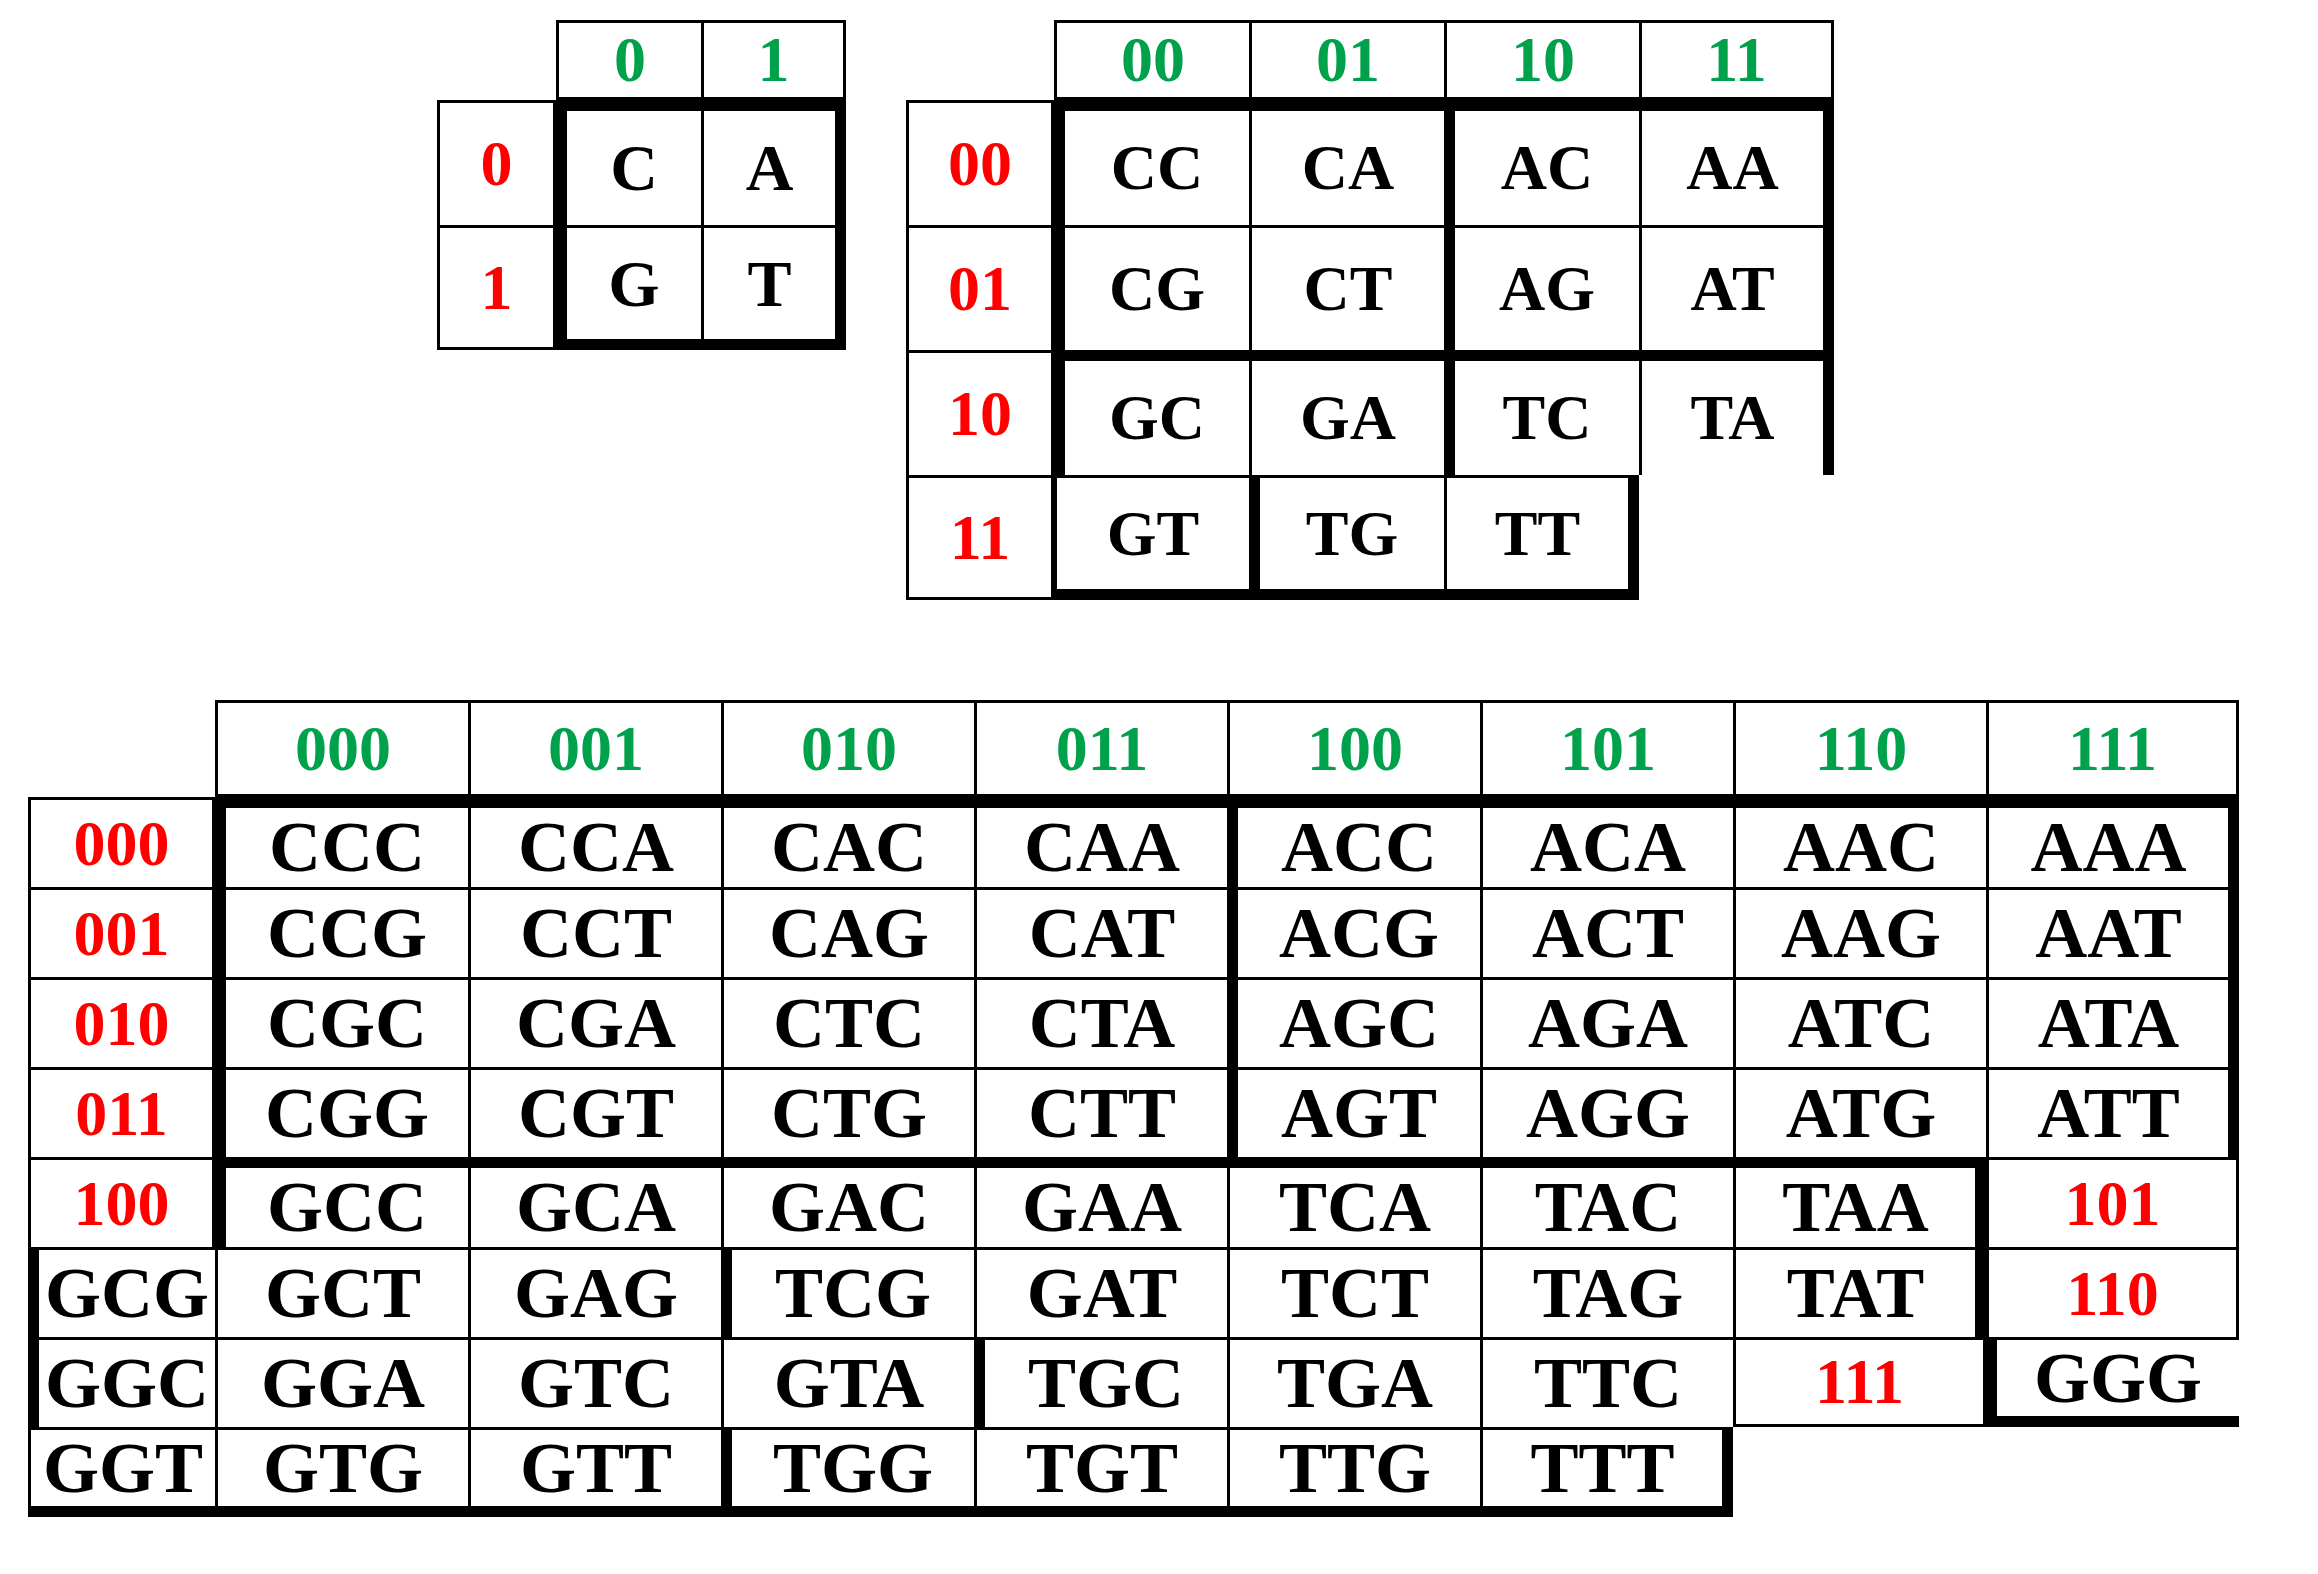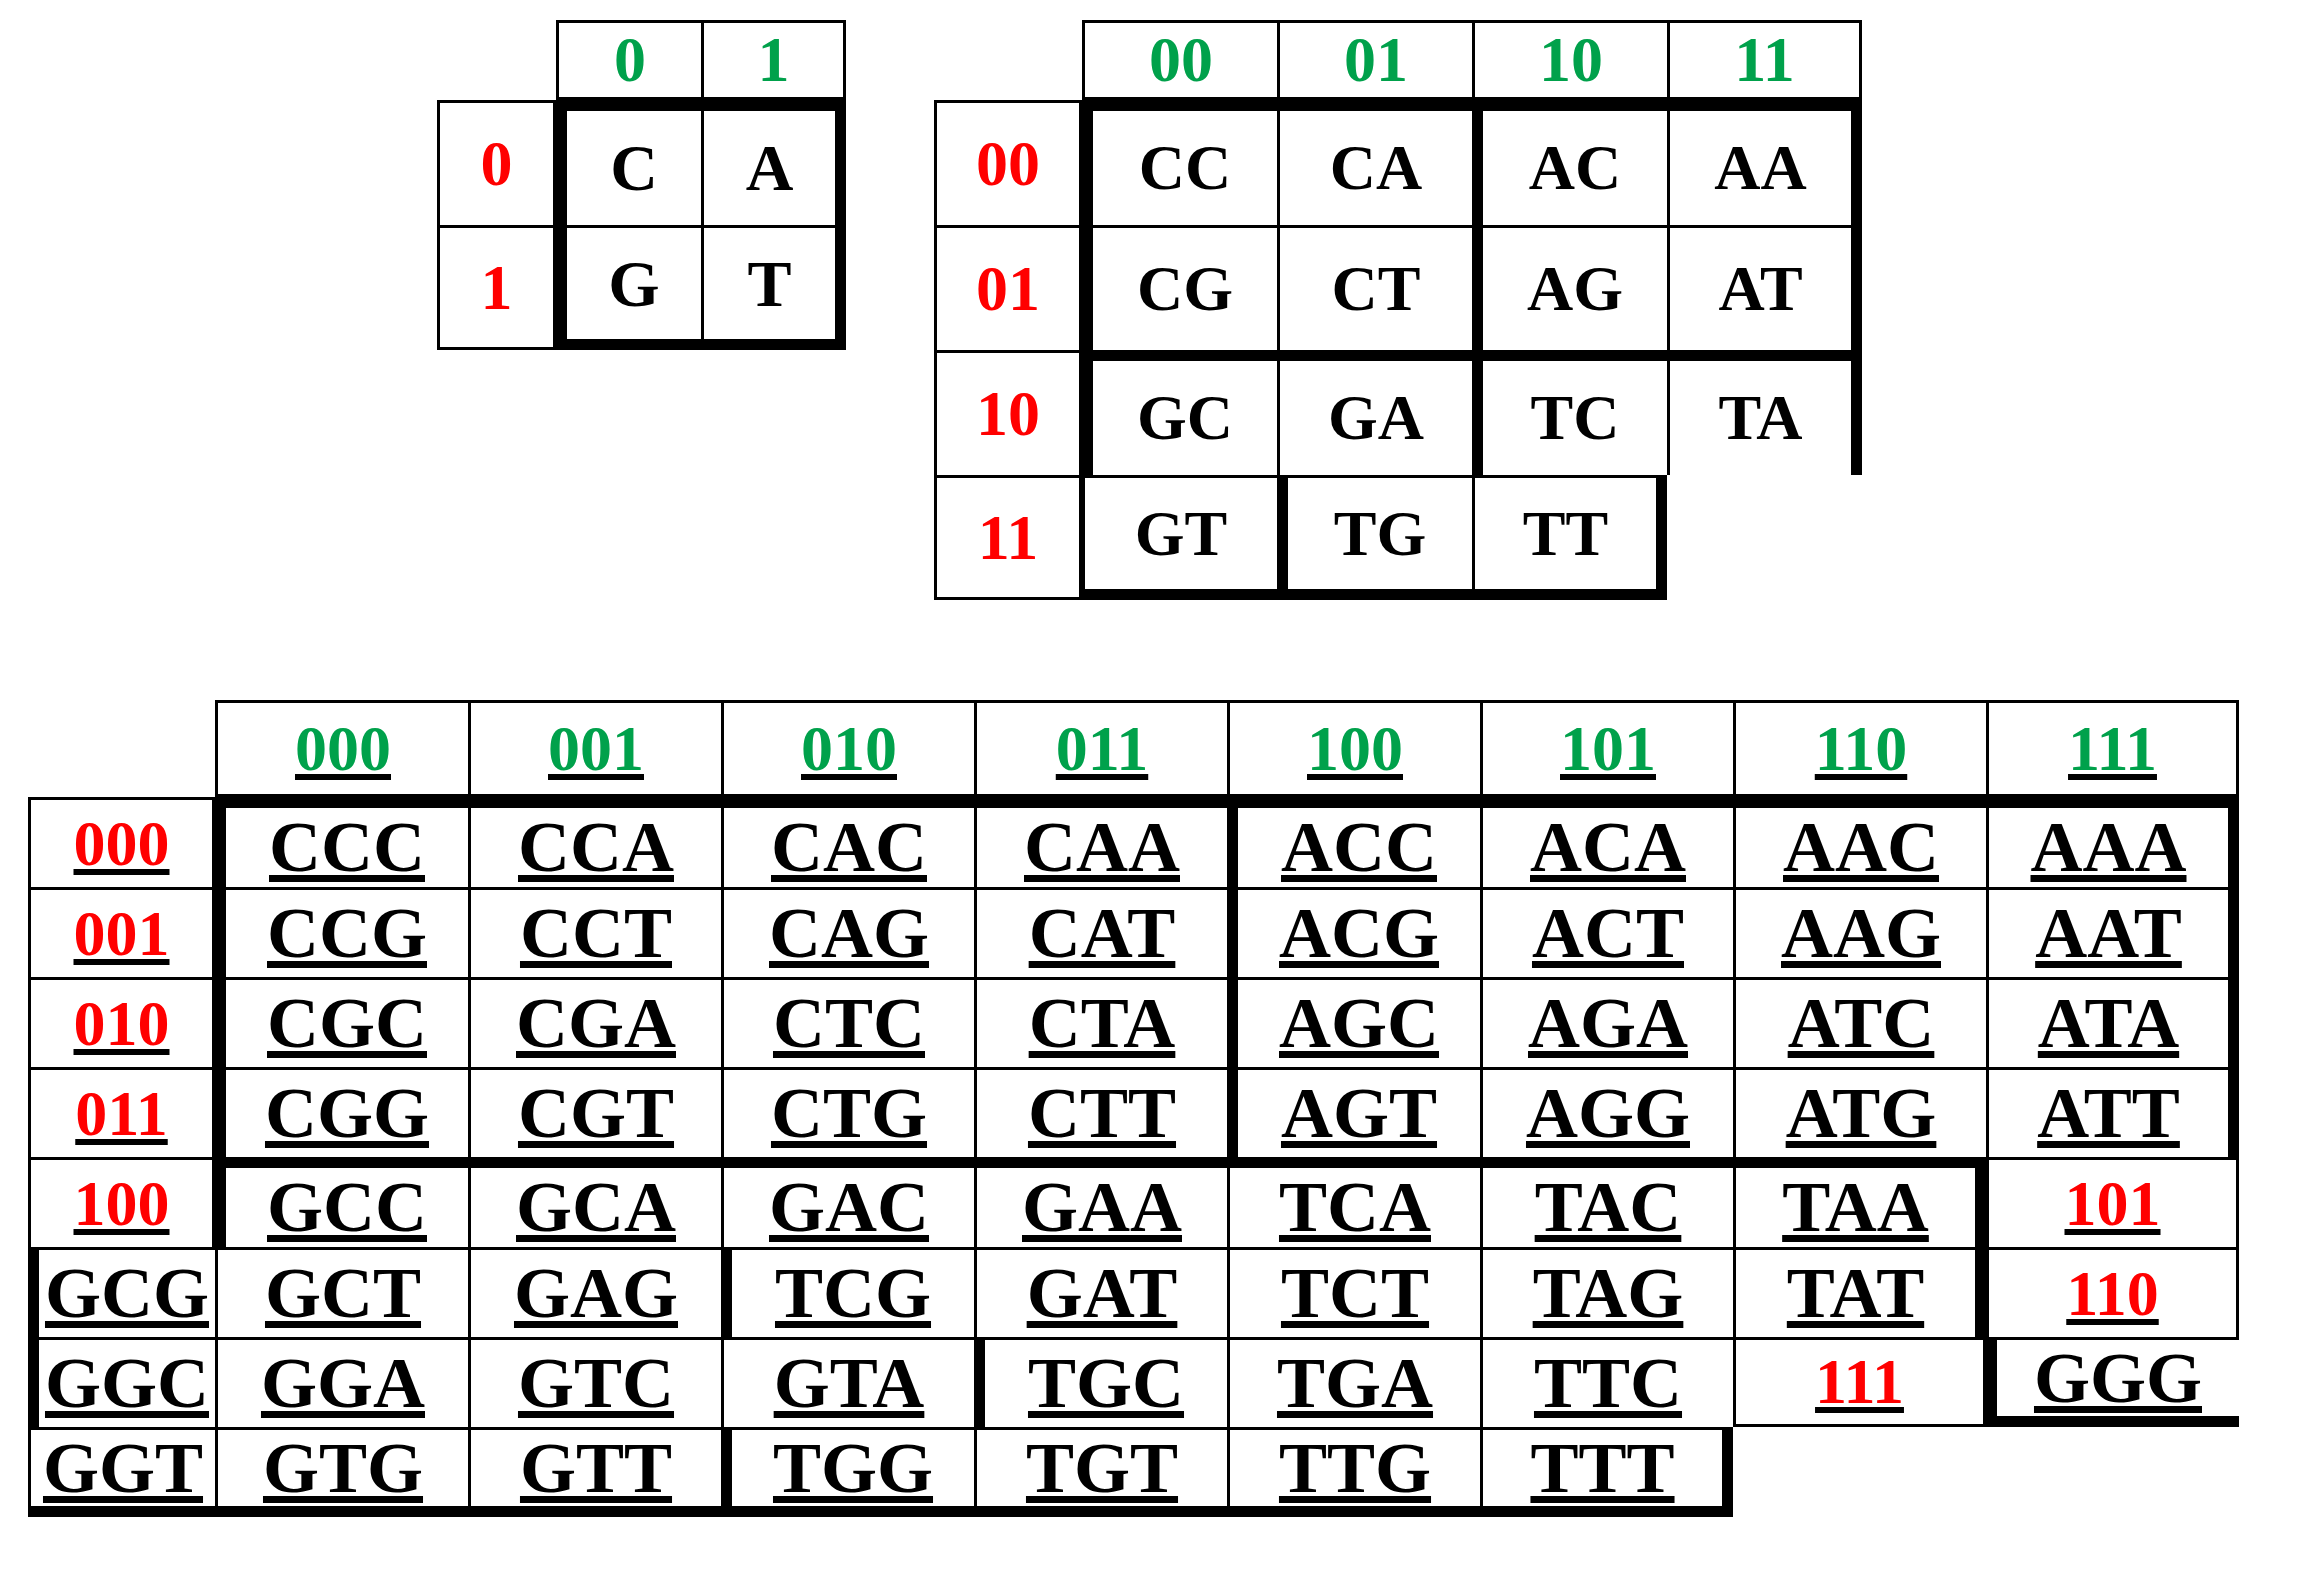--- a/index.html
+++ b/index.html
@@ -79,34 +79,33 @@
     left: 437px;  top: 20px;
     grid-template-columns: 119px 145px 145px;
     grid-template-rows: 80px 125px 125px;
   }
   #t1 .colhead { font-size: 64px; }
   #t1 .rowhead { font-size: 64px; }
   #t1 .body-cell { font-size: 66px; }
 
   
   #t2 {
-    left: 934px; top: 20px;
+    left: 906px; top: 20px;
     grid-template-columns: 148px 195px 195px 195px 195px;
     grid-template-rows: 80px 125px 125px 125px 125px;
   }
   #t2 .colhead { font-size: 64px; }
   #t2 .rowhead { font-size: 64px; }
   #t2 .body-cell { font-size: 64px; }
 
   
   #t3 {
     left: 28px; top: 700px;
     grid-template-columns: 187px 253px 253px 253px 253px 253px 253px 253px 253px;
     grid-template-rows: 97px 90px 90px 90px 90px 90px 90px 90px 90px;
-    text-decoration: underline;
   }
   #t3 .colhead { font-size: 64px; }
   #t3 .rowhead { font-size: 64px; }
   #t3 .body-cell { font-size: 72px; }
 </style>
 </head>
 <body>
 
 <div class="codon-table" id="t1">
     <div class="cell corner"></div>

